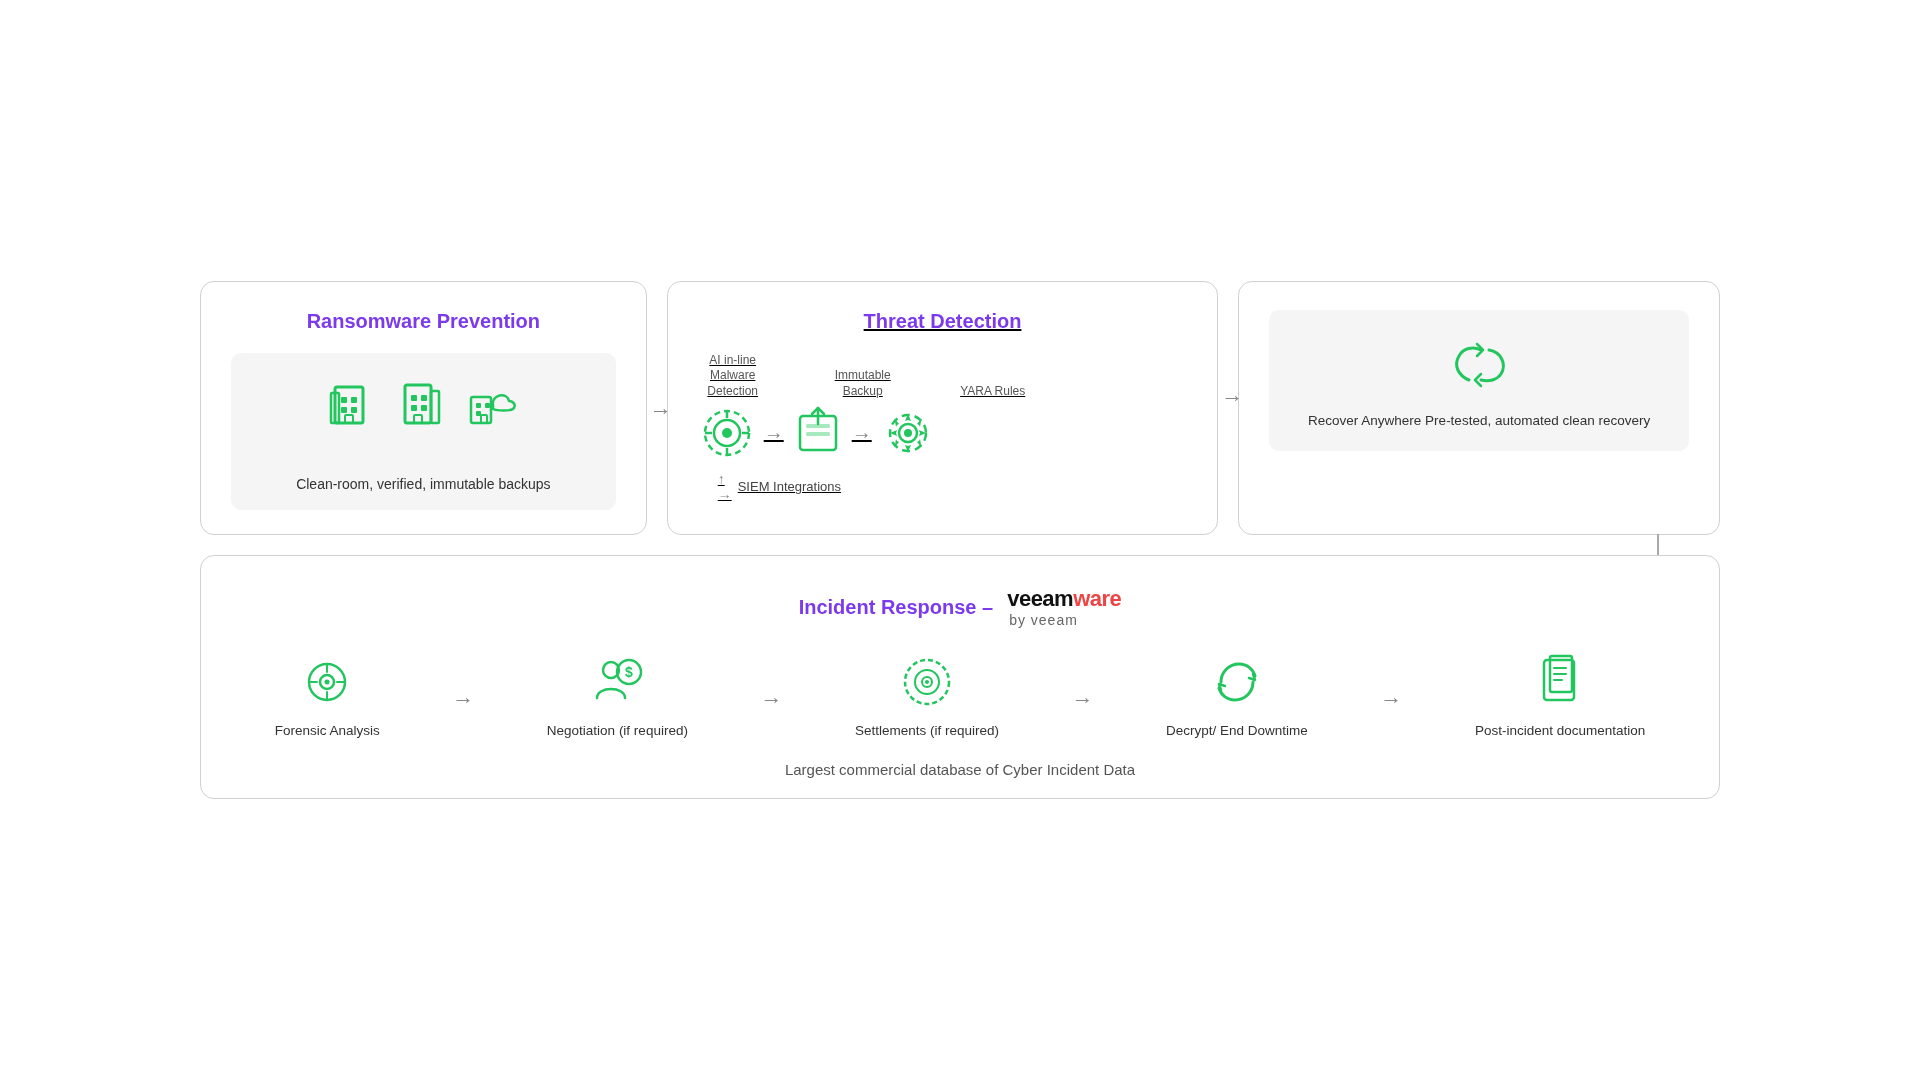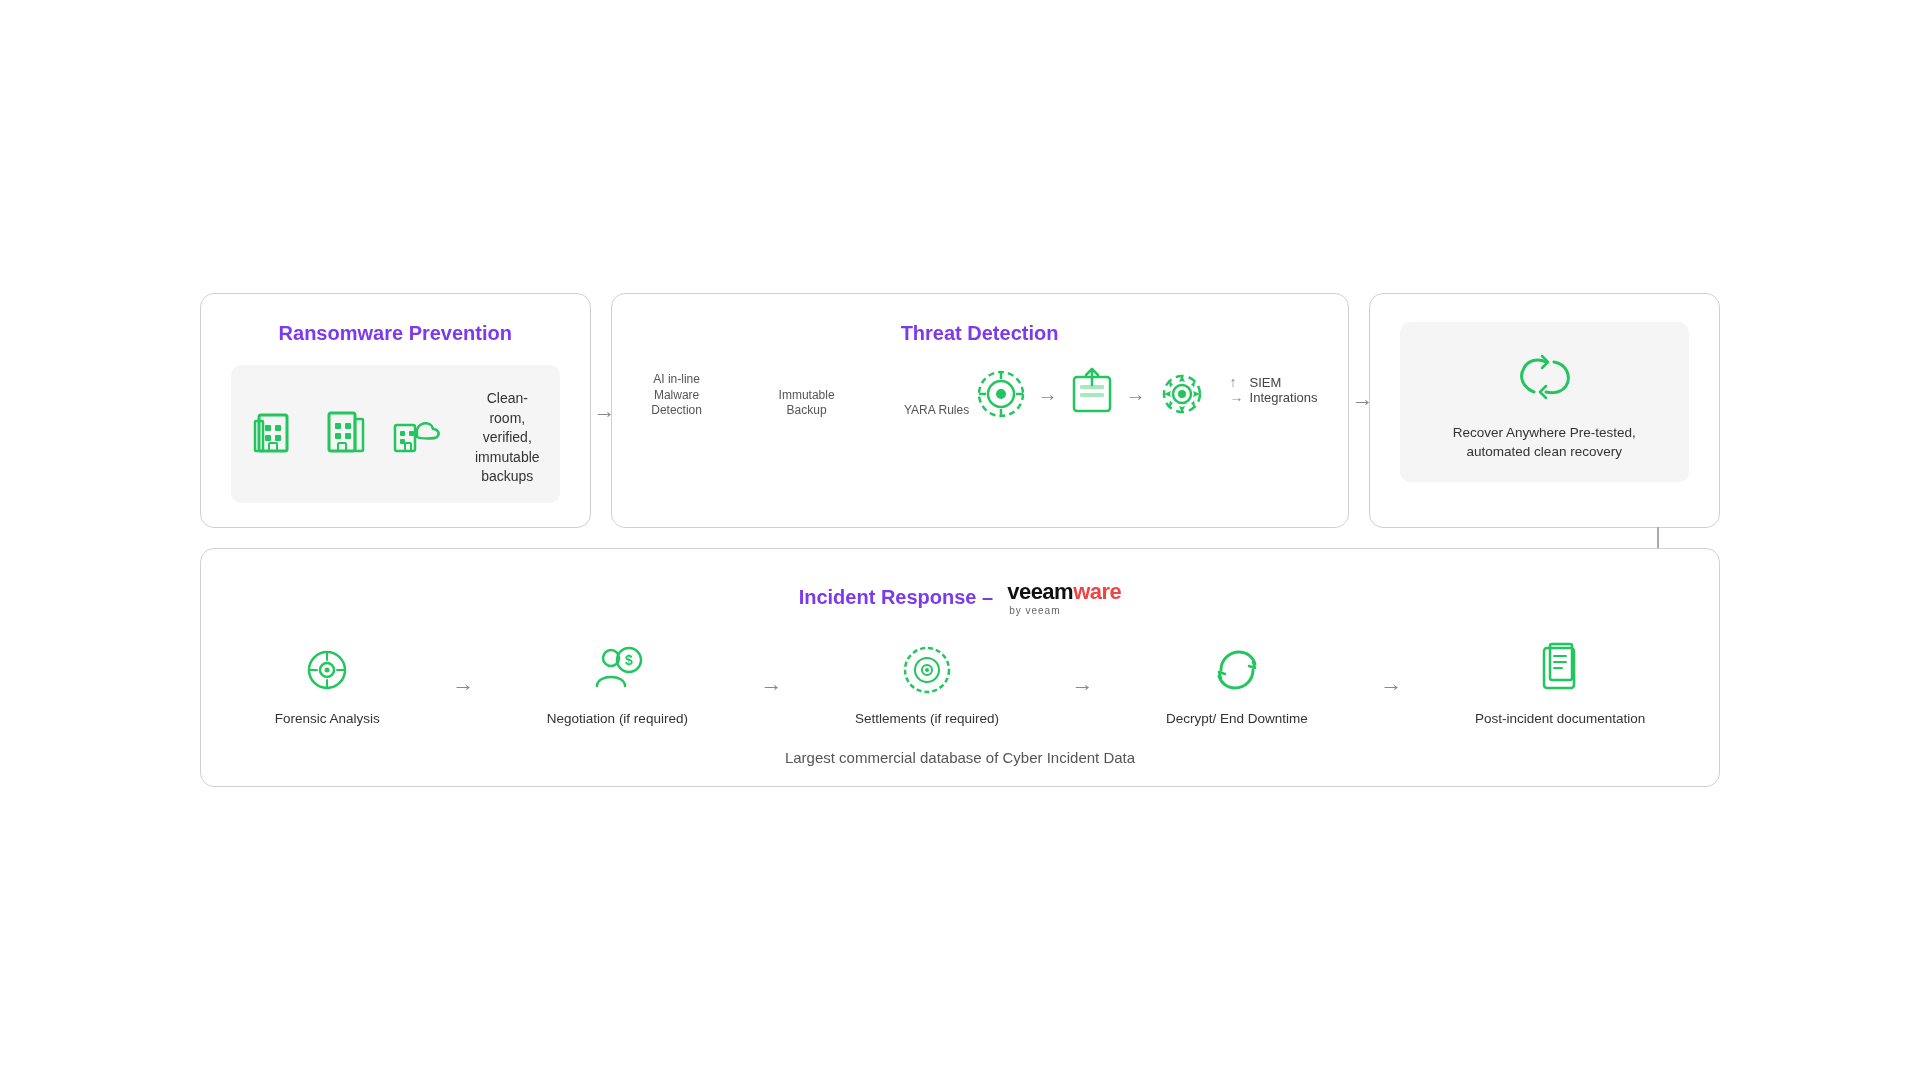--- a/index.html
+++ b/index.html
@@ -33,31 +33,32 @@
       font-size: 20px;
       font-weight: 600;
       color: #7c3aed;
       margin-bottom: 20px;
     }
     .prevention-card {
       flex: 1.1;
     }
     .detection-card {
       flex: 1.4;
+      text-decoration: underline;
     }
     .recovery-card {
       flex: 1.2;
     }
     
     .inner-box {
       background: #f5f5f5;
       border-radius: 10px;
       padding: 24px 20px 16px;
       display: flex;
-      flex-direction: row;
+      flex-direction: column;
       align-items: center;
       gap: 32px;
     }
     .icon-row {
       display: flex;
       gap: 16px;
       margin-bottom: 14px;
       align-items: center;
     }
     .caption {
@@ -183,21 +184,21 @@
           </svg>
         </div>
         <div class="caption">Clean-room, verified, immutable backups</div>
       </div>
 
       <div style="position:absolute; right:-26px; top:50%; transform:translateY(-50%); font-size:22px; color:#888; z-index:10;">→</div>
     </div>
 
     <div class="card detection-card">
       <div class="card-title">Threat Detection</div>
-      <div style="display:flex; flex-direction:row; align-items:flex-end; gap:0;">
+      <div style="display:flex; flex-direction:column; align-items:flex-start; gap:0;">
 
         <div style="display:flex; align-items:flex-end; gap:10px; margin-bottom:4px;">
           <div style="width:70px; text-align:center; font-size:12px; color:#555; line-height:1.3;">AI in-line Malware Detection</div>
           <div style="width:40px;"></div>
           <div style="width:70px; text-align:center; font-size:12px; color:#555; line-height:1.3;">Immutable Backup</div>
           <div style="width:40px;"></div>
           <div style="width:70px; text-align:center; font-size:12px; color:#555; line-height:1.3;">YARA Rules</div>
         </div>
 
         <div style="display:flex; align-items:center; gap:8px;">
@@ -268,21 +269,21 @@
   </div>
 
   <div class="bottom-card">
 
     <div class="title-with-brand">
       <span class="title-part">Incident Response – </span>
       <div class="coveware-brand">
         <div style="font-size:22px; font-weight:900; color:#111; letter-spacing:-0.5px;">
           <span>veeam</span><span style="color:#ef4444;">ware</span>
         </div>
-        <div style="font-size:10px; color:#666; letter-spacing:1px; padding-left:2px;">by veeam</div>
+        <div style="font-size:14px; color:#666; letter-spacing:1px; padding-left:2px;">by veeam</div>
       </div>
     </div>
 
     <div class="bottom-flow">
 
       <div class="flow-item">
         <svg width="60" height="60" viewBox="0 0 60 60" fill="none">
           <circle cx="30" cy="30" r="18" fill="none" stroke="#22c55e" stroke-width="2.5"></circle>
           <circle cx="30" cy="30" r="7" fill="none" stroke="#22c55e" stroke-width="2.5"></circle>
           <circle cx="30" cy="30" r="2.5" fill="#22c55e"></circle>

